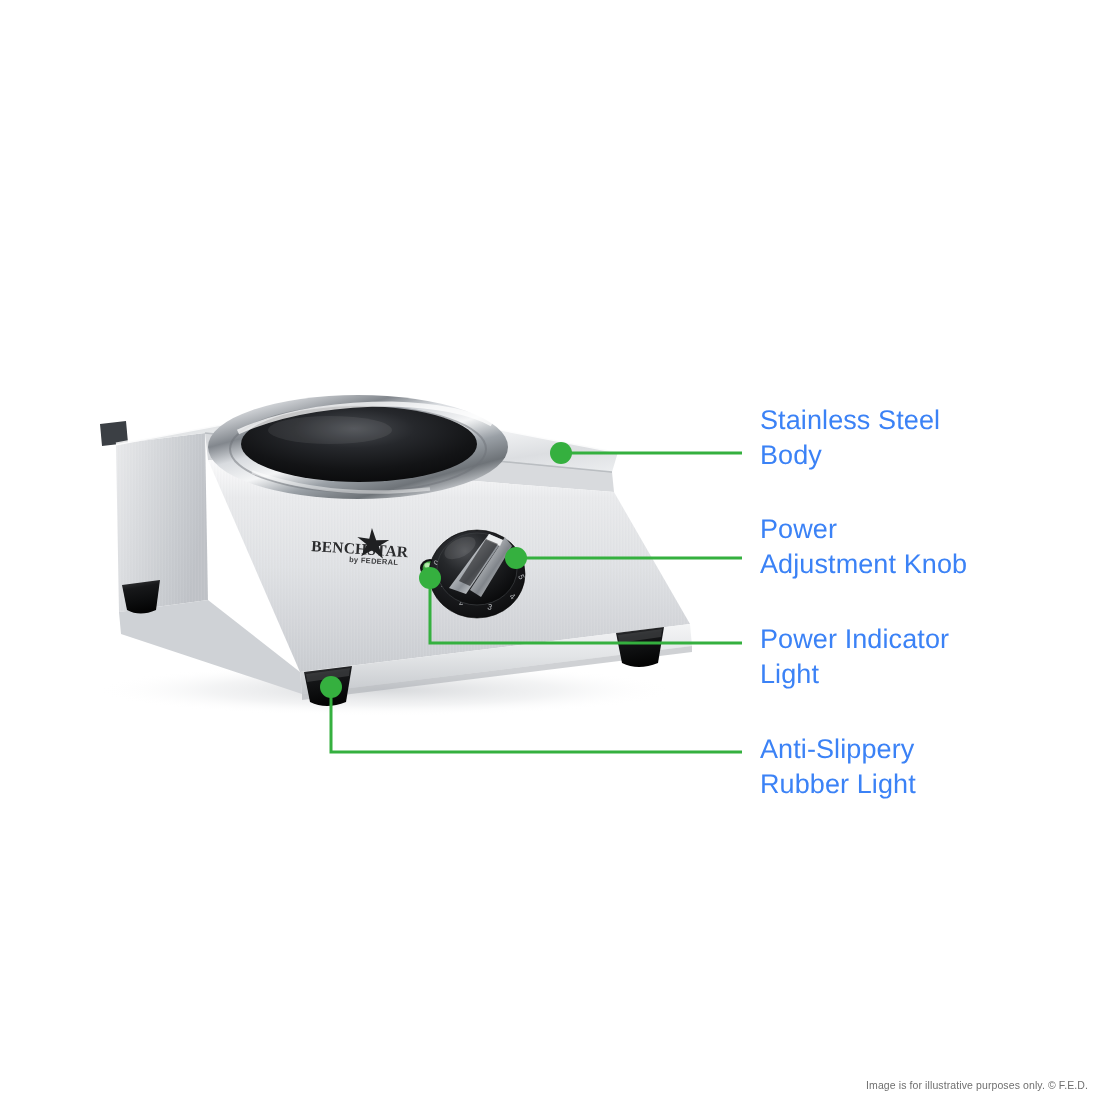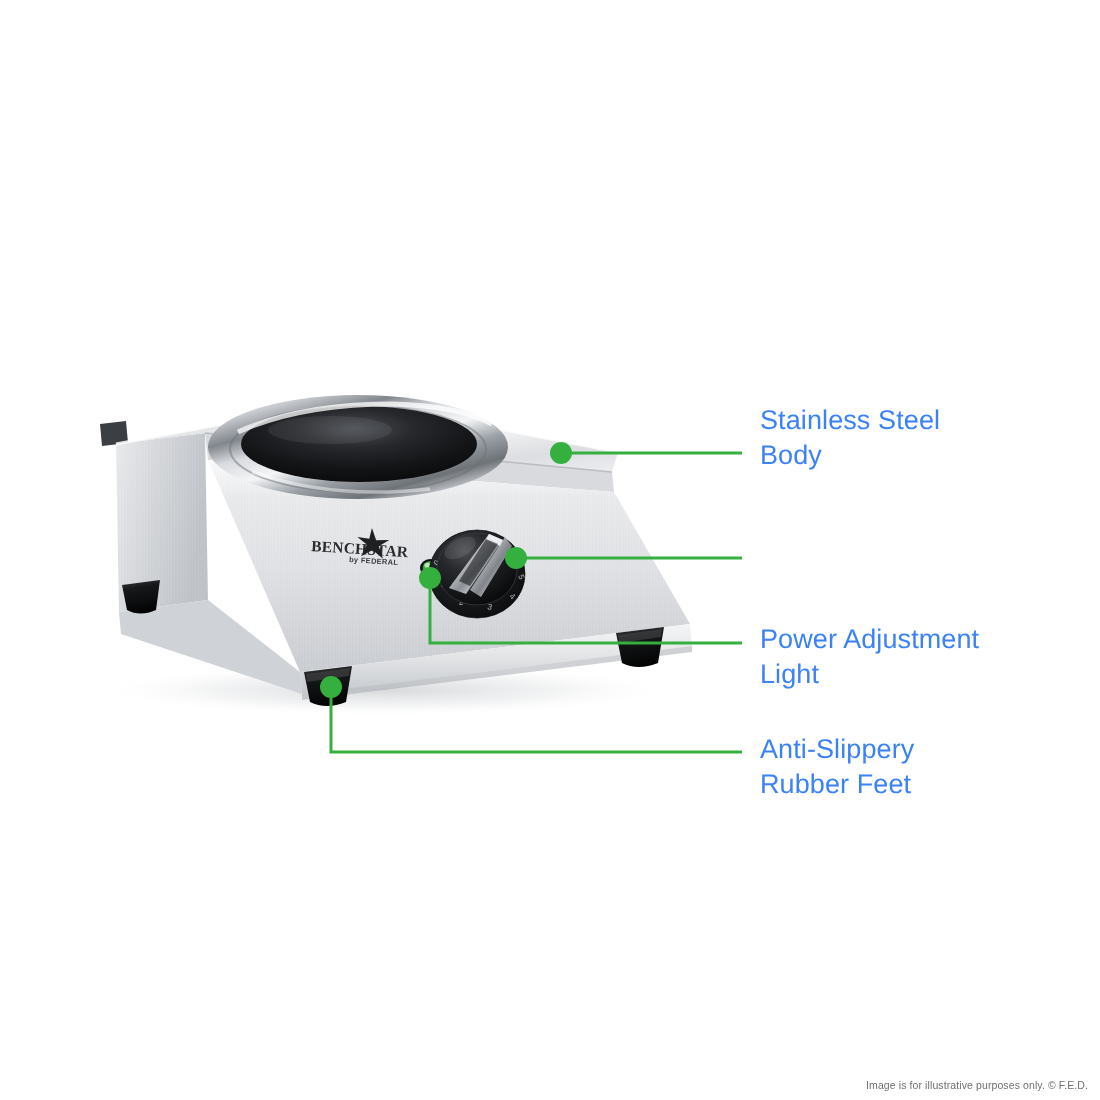--- a/index.html
+++ b/index.html
@@ -257,22 +257,24 @@
         <circle cx="561" cy="453" r="11" fill="#35b03f"></circle>
         <circle cx="516" cy="558" r="11" fill="#35b03f"></circle>
         <circle cx="430" cy="578" r="11" fill="#35b03f"></circle>
         <circle cx="331" cy="687" r="11" fill="#35b03f"></circle>
       </g>
   </svg>
 
   <div id="label-body" class="callout-label">Stainless Steel
 Body</div>
 
-
-  <div id="label-indicator" class="callout-label">Power Adjustment
+  <div id="label-knob" class="callout-label">Power
+Adjustment Knob</div>
+
+  <div id="label-indicator" class="callout-label">Power Indicator
 Light</div>
 
   <div id="label-feet" class="callout-label">Anti-Slippery
-Rubber Feet</div>
+Rubber Light</div>
 
   <div id="disclaimer">Image is for illustrative purposes only.  © F.E.D.</div>
 
 </div>
 
 </body></html>

